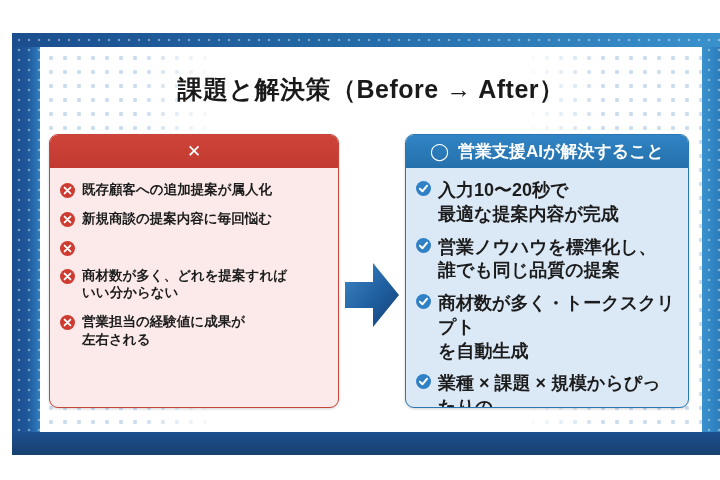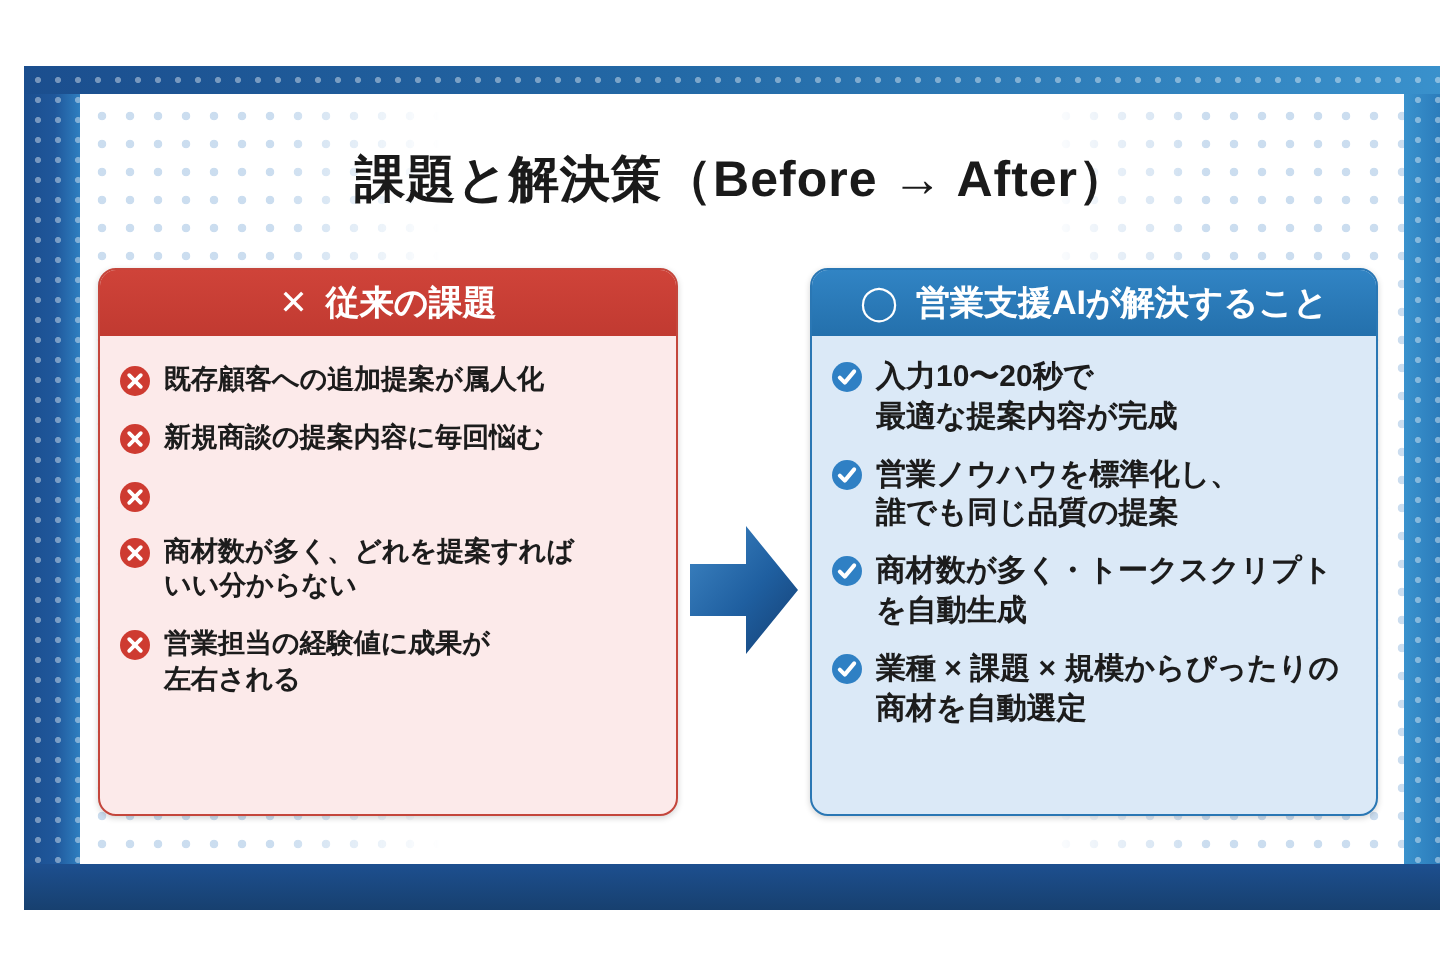--- a/index.html
+++ b/index.html
@@ -176,21 +176,21 @@
   }
   .bullet svg { display: block; }
 
   .item-text {
     font-size: 13.5px;
     font-weight: bold;
     color: #1c1c1c;
     line-height: 1.32;
     white-space: pre-line;
   }
-  .panel-right .item-text { font-size: 15px; }
+  .panel-right .item-text { font-size: 18px; }
 
   
   .arrow {
     position: absolute;
     left: 303px;
     top: 213px;
     width: 58px;
     height: 70px;
   }
 </style>
@@ -212,21 +212,20 @@
 
   <div class="card">
     <div class="card-dots"></div>
     <div class="card-dots right"></div>
 
     <div class="title">課題と解決策（Before → After）</div>
 
     <div class="panel panel-left">
       <div class="panel-head">
         <span class="head-mark">✕</span>
-        <span>従来の課題</span>
       </div>
       <div class="panel-body">
 
         <div class="item">
           <span class="bullet">
             <svg width="15" height="15" viewBox="0 0 15 15">
                 <circle cx="7.5" cy="7.5" r="7.5" fill="#ce3b31"></circle>
                 <path d="M4.6 4.6 L10.4 10.4 M10.4 4.6 L4.6 10.4" stroke="#fff" stroke-width="1.9" stroke-linecap="round"></path>
               </svg>
           </span>

